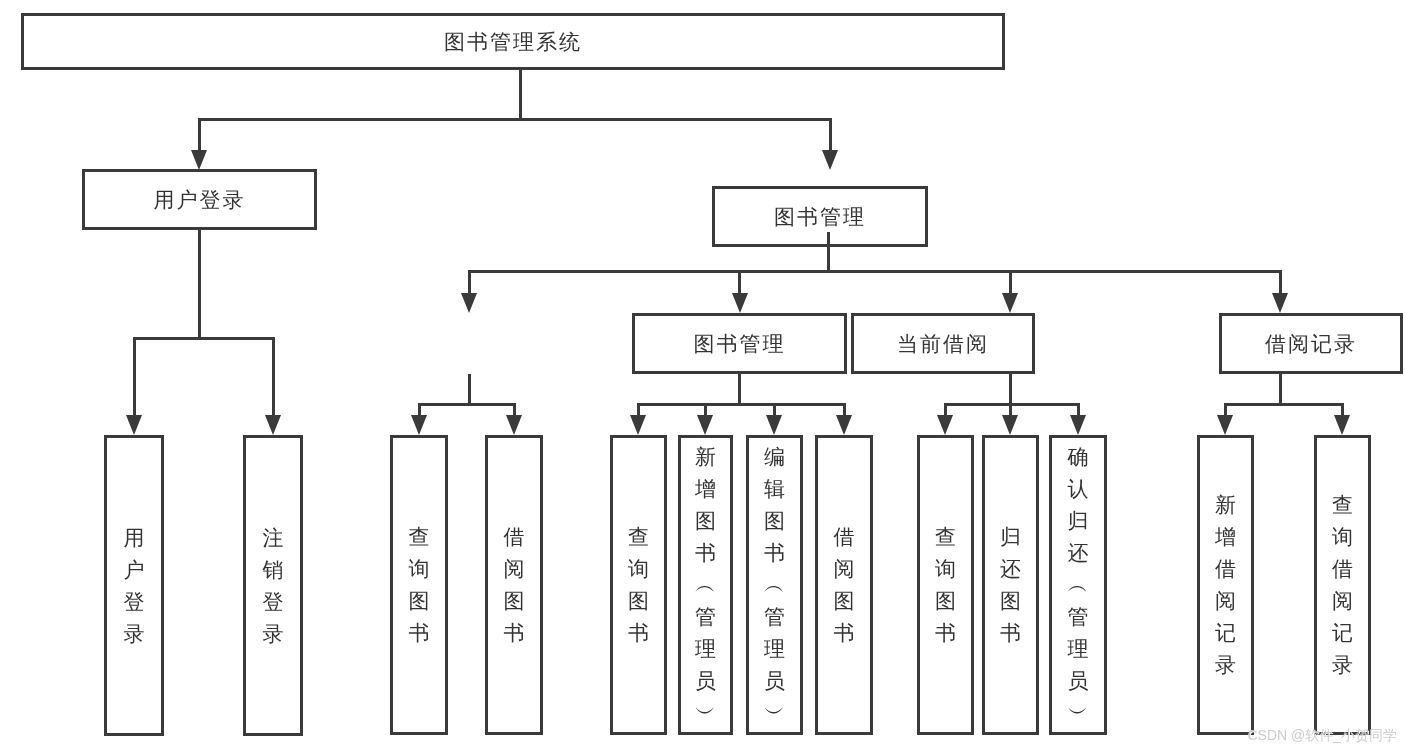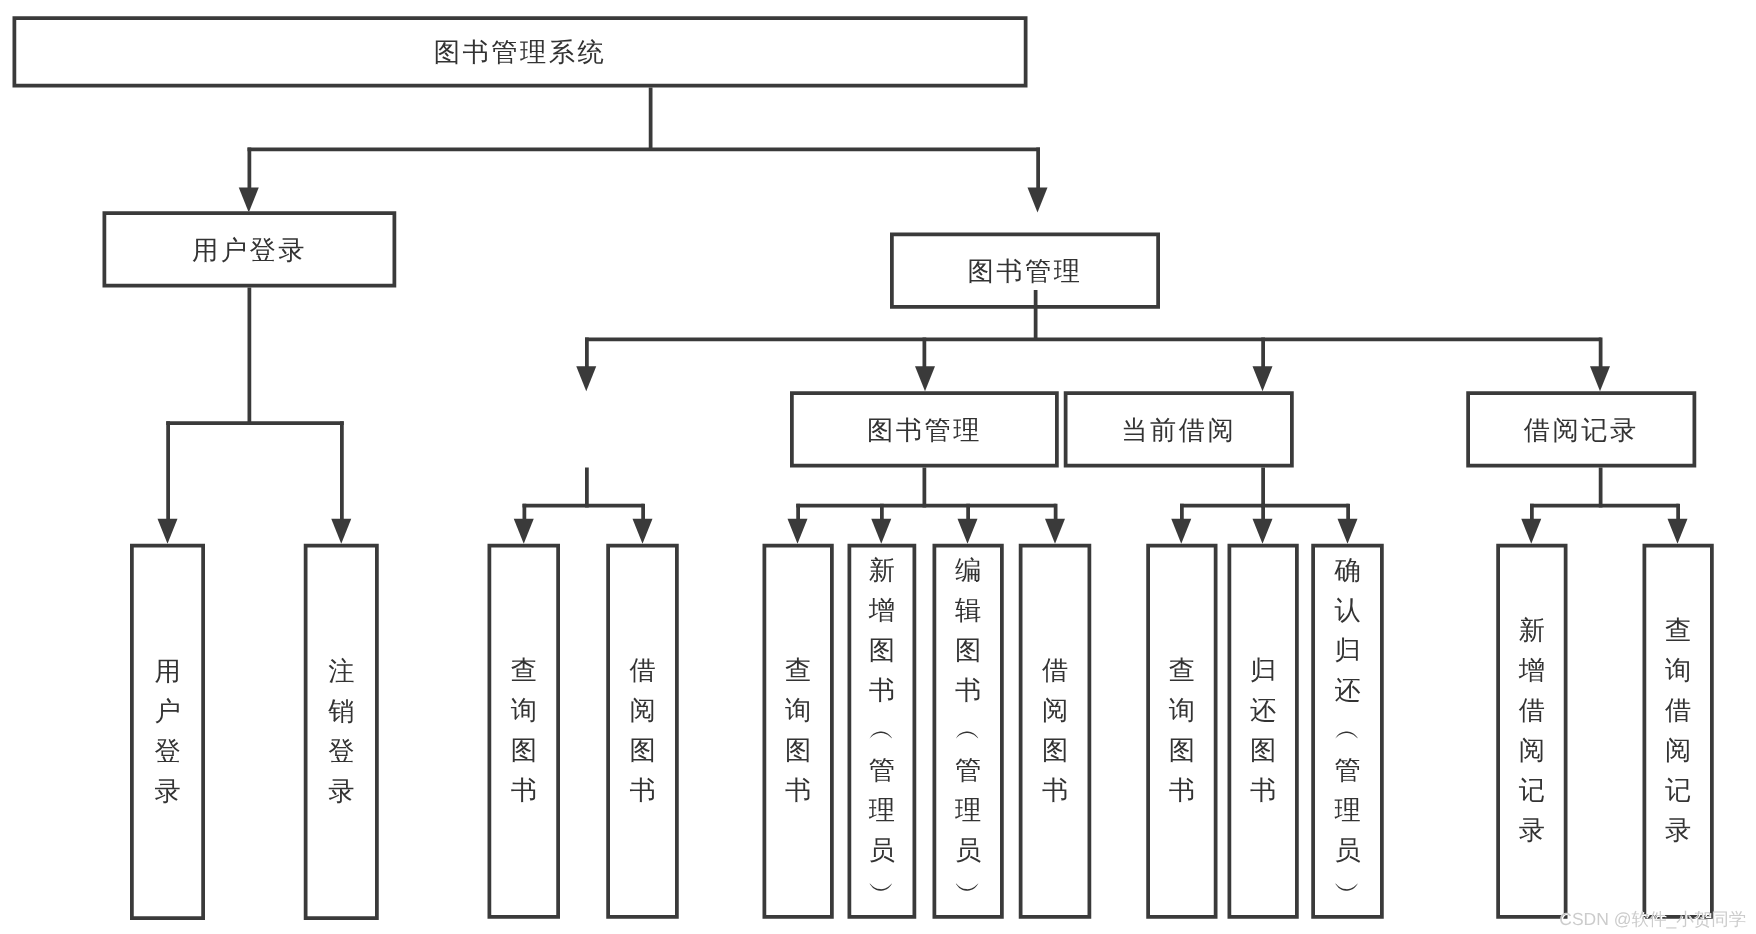--- a/index.html
+++ b/index.html
@@ -18,21 +18,21 @@
          border-left:8px solid transparent;border-right:8px solid transparent;
          border-top:20px solid #3a3a3a;}
   .watermark{position:absolute;right:8px;bottom:2px;font-size:14px;color:#cccccc;
              text-shadow:1px 1px 0 #ffffff;white-space:nowrap;}
 </style>
 </head>
 <body>
 
 <div class="canvas">
 
-  <div class="node" style="left:10px;top:13px;width:812px;height:57px">
+  <div class="node" style="left:21px;top:13px;width:984px;height:57px">
     <span class="lbl">图书管理系统</span>
   </div>
 
   <div class="vline" style="left:519px;top:70px;height:50px"></div>
   <div class="hline" style="left:198px;top:118px;width:634px"></div>
   <div class="vline" style="left:198px;top:118px;height:37px"></div>
   <div class="arrow" style="left:191px;top:150px"></div>
   <div class="vline" style="left:829px;top:118px;height:37px"></div>
   <div class="arrow" style="left:822px;top:150px"></div>
 
@@ -60,21 +60,21 @@
   <div class="arrow" style="left:1002px;top:293px"></div>
   <div class="vline" style="left:1279px;top:270px;height:28px"></div>
   <div class="arrow" style="left:1272px;top:293px"></div>
 
   <div class="node" style="left:632px;top:313px;width:215px;height:61px">
     <span class="lbl">图书管理</span>
   </div>
   <div class="node" style="left:851px;top:313px;width:184px;height:61px">
     <span class="lbl">当前借阅</span>
   </div>
-  <div class="node" style="left:1173px;top:313px;width:184px;height:61px">
+  <div class="node" style="left:1219px;top:313px;width:184px;height:61px">
     <span class="lbl">借阅记录</span>
   </div>
 
   <div class="vline" style="left:468px;top:374px;height:32px"></div>
   <div class="hline" style="left:418px;top:403px;width:97px"></div>
   <div class="vline" style="left:418px;top:403px;height:17px"></div>
   <div class="arrow" style="left:411px;top:415px"></div>
   <div class="vline" style="left:513px;top:403px;height:17px"></div>
   <div class="arrow" style="left:506px;top:415px"></div>
 

